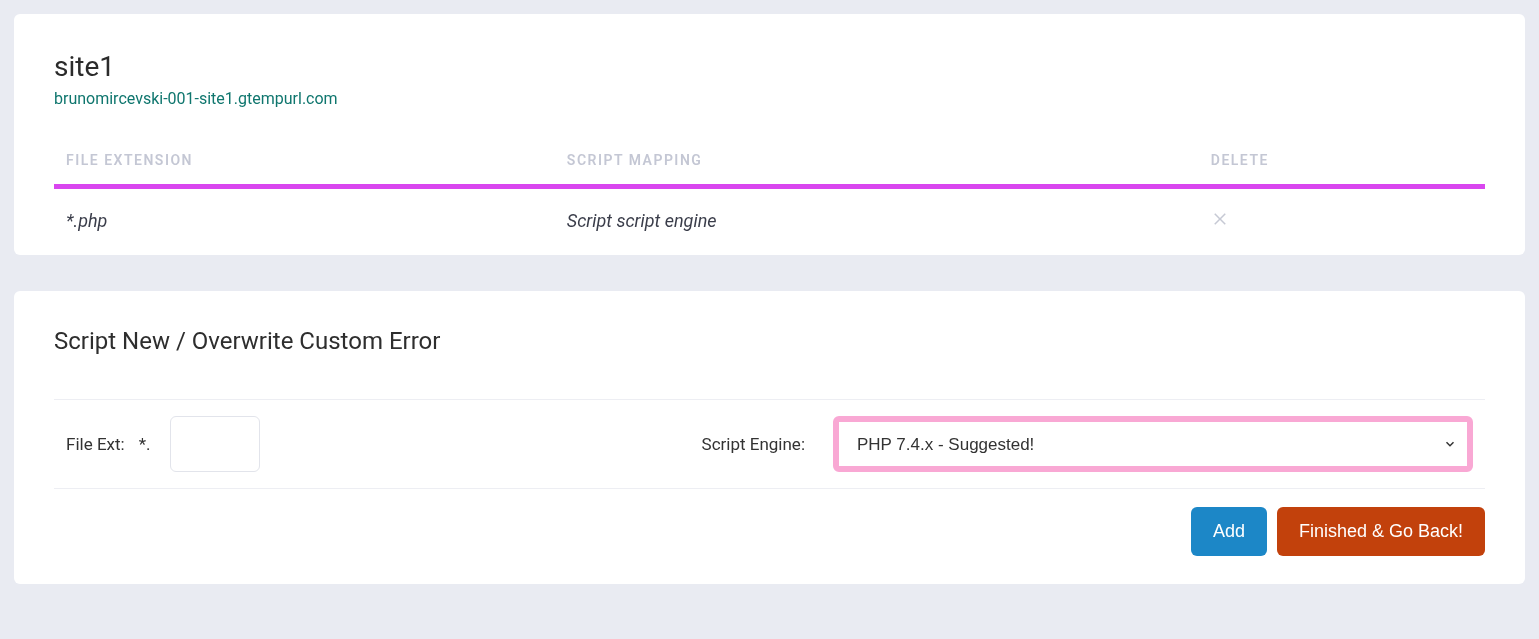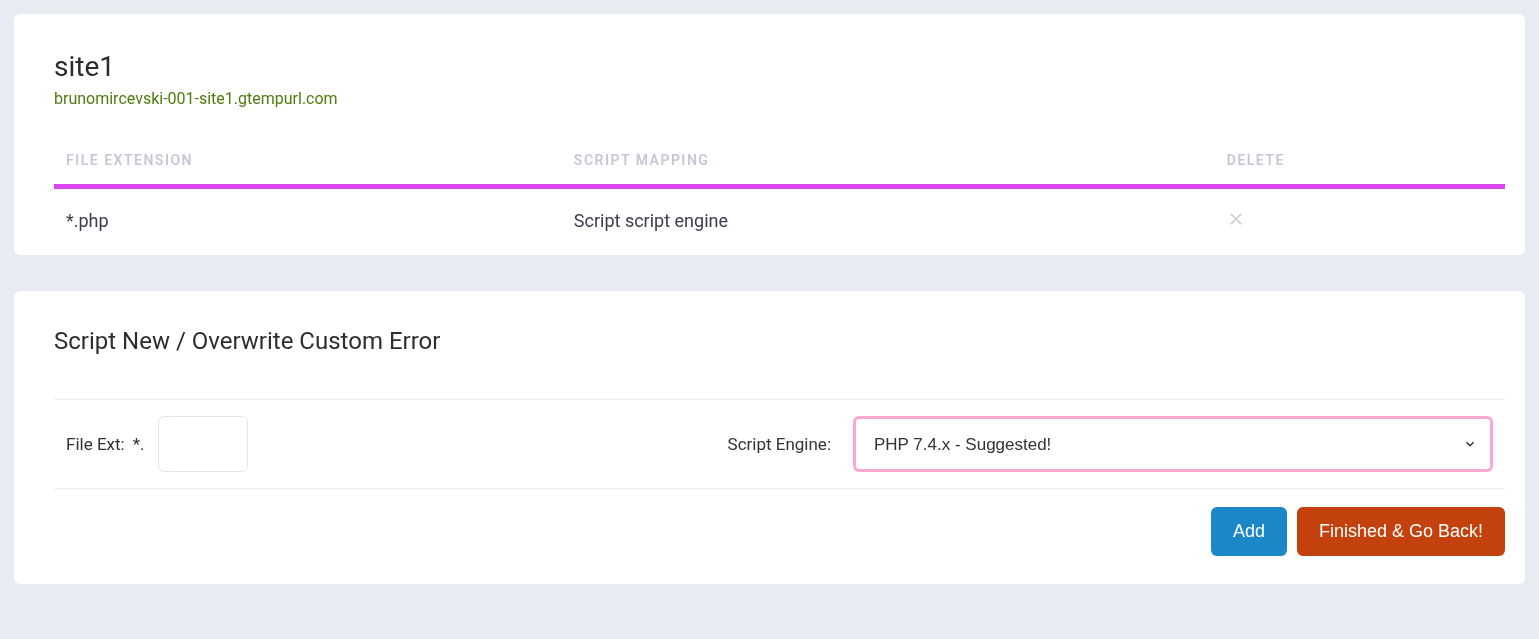--- a/index.html
+++ b/index.html
@@ -6,33 +6,33 @@
     body {
       background: #e9ebf2;
       font-family: -apple-system, BlinkMacSystemFont, "Segoe UI", Roboto, "Helvetica Neue", Arial, sans-serif;
       color: #333;
       padding: 14px;
       width: 1539px;
     }
     .card {
       background: #fff;
       border-radius: 6px;
-      padding: 36px 20px 24px 40px;
+      padding: 36px 40px 24px 40px;
       margin-bottom: 36px;
     }
     .card.second { padding-bottom: 28px; margin-bottom: 0; }
     .site-title {
       font-size: 28px;
       font-weight: 400;
       color: #2b2b2b;
       margin-bottom: 6px;
     }
     .site-url {
       font-size: 16px;
-      color: #4d7c0f;
+      color: #0f766e;
       margin-bottom: 44px;
     }
     .table {
       width: 100%;
       border-collapse: collapse;
     }
     .table th {
       text-align: left;
       font-size: 14px;
       font-weight: 600;
@@ -43,41 +43,42 @@
       border-bottom: 5px solid #d946ef;
     }
     .table th.col-ext { width: 35%; }
     .table th.col-map { width: 45%; }
     .table th.col-del { width: 20%; }
     .table td {
       padding: 20px 12px 0 12px;
       font-size: 18px;
       color: #3a3d4a;
       vertical-align: middle;
+      font-style: italic;
     }
     .delete-icon {
       cursor: pointer;
       color: #c6c9d4;
       display: inline-block;
       line-height: 0;
     }
     .delete-icon svg { width: 18px; height: 18px; }
     .section-title {
       font-size: 24px;
       font-weight: 400;
       color: #2e2e2e;
       margin-bottom: 44px;
     }
     .form-row {
       display: flex;
       align-items: center;
       padding: 16px 12px;
       border-top: 1px solid #edeef3;
       border-bottom: 1px solid #edeef3;
-      gap: 8px;
+      gap: 14px;
     }
     .form-row .lbl {
       font-size: 17px;
       color: #333;
     }
     .input-ext {
       width: 90px;
       height: 56px;
       border: 1px solid #e2e4eb;
       border-radius: 6px;
@@ -88,21 +89,21 @@
     }
     .spacer { flex: 1; }
     .lbl.engine { margin-right: 14px; }
     .select-wrap {
       position: relative;
       width: 640px;
     }
     .select-wrap select {
       width: 100%;
       height: 56px;
-      border: 3px solid #f9a8d4;
+      border: 6px solid #f9a8d4;
       border-radius: 6px;
       background: #fff;
       font-size: 17px;
       color: #333;
       padding: 0 40px 0 18px;
       appearance: none;
       -webkit-appearance: none;
       cursor: pointer;
     }
     .select-wrap .chev {

